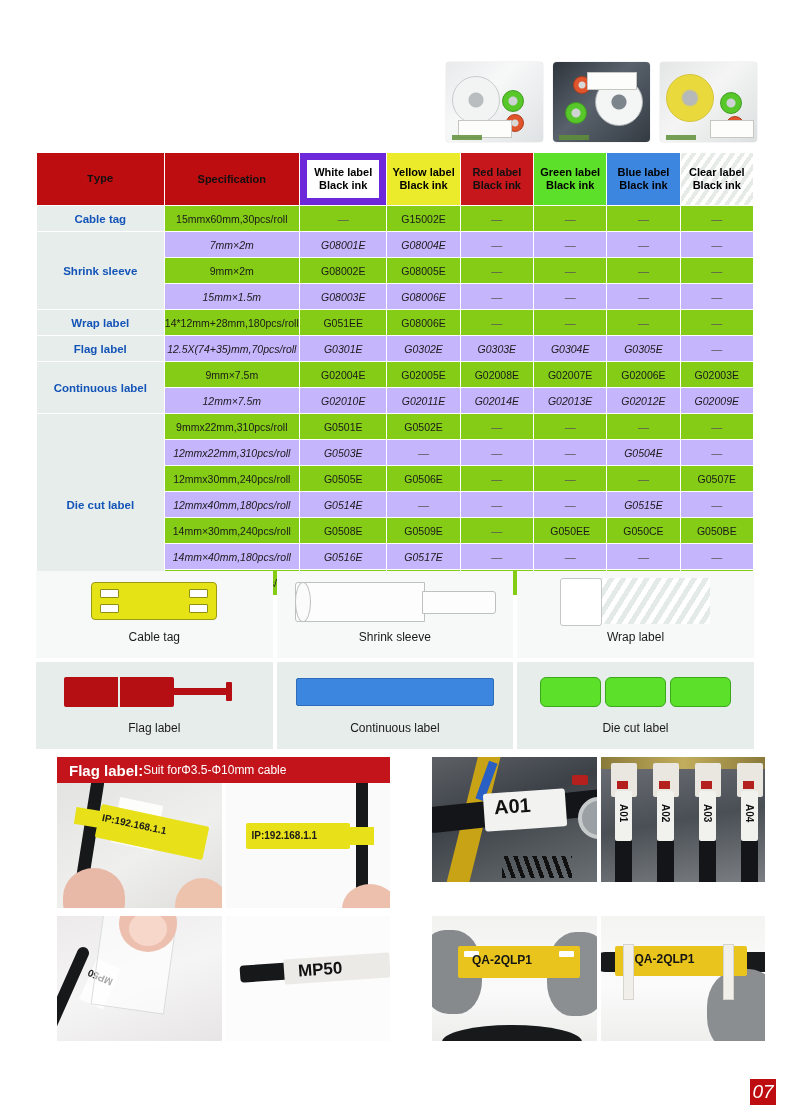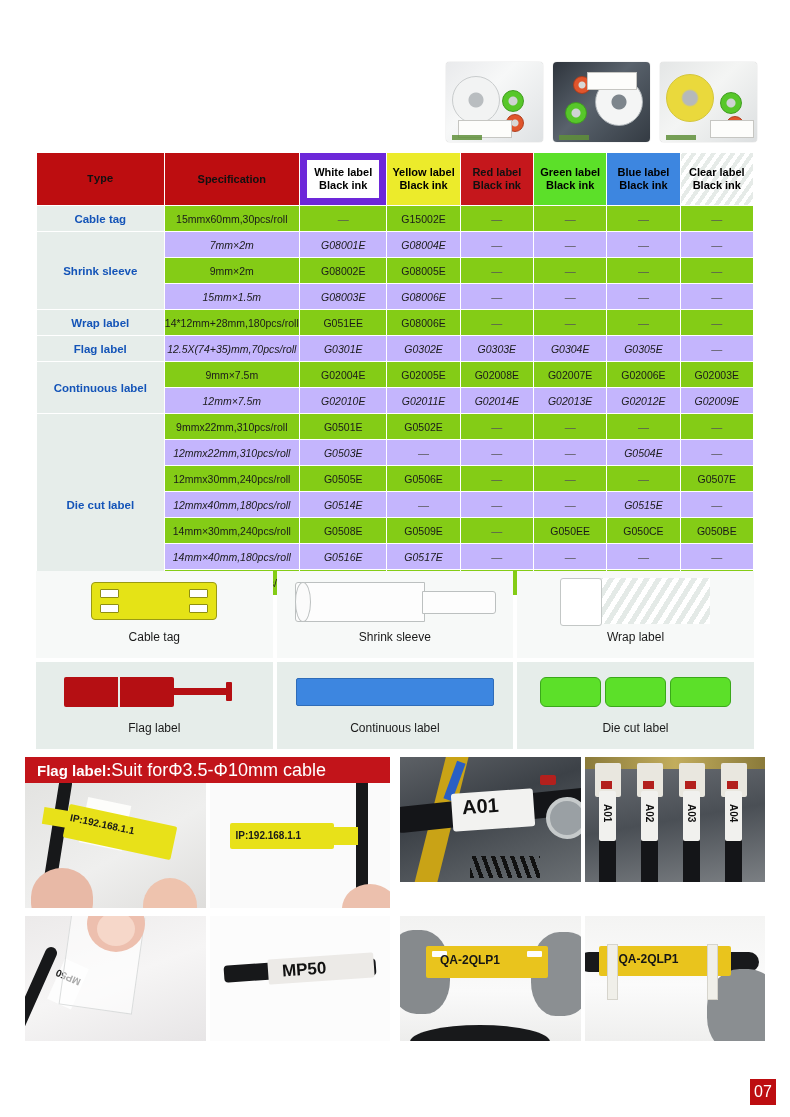--- a/index.html
+++ b/index.html
@@ -117,24 +117,24 @@
   .d-flag .tip{position:absolute;left:162px;top:5px;width:6px;height:19px;background:#b50f13;border-radius:1px;}
 
   .d-cont{width:196px;height:26px;background:#3d86e0;border:1px solid #2f6cb8;border-radius:2px;}
 
   .d-die{width:190px;height:30px;display:flex;gap:4px;}
   .d-die span{flex:1;background:#5ce029;border:1px solid #3aa81a;border-radius:6px;}
 
   
   .photos{position:absolute;left:25px;top:757px;width:740px;}
   .prow{display:flex;gap:10px;margin-bottom:8px;}
-  .pcol{width:365px;}
+  .pcol{width:365px;margin-left:32px;}
   .phead{background:#c2141a;height:26px;display:flex;align-items:center;padding-left:12px;}
   .phead .nm{color:#fff;font-size:15px;font-weight:bold;white-space:nowrap;}
-  .phead .ds{color:#fff;font-size:18px;white-space:nowrap;}
+  .phead .ds{color:#fff;font-size:12px;white-space:nowrap;}
   .pbody{height:125px;display:flex;gap:4px;background:#fff;}
   .ph{flex:1;position:relative;overflow:hidden;background:#efefef;}
 
   
   .pf1{background:linear-gradient(150deg,#e3e3e1 0%,#efefee 55%,#dedddb 100%);}
   .pf1 .cable{position:absolute;left:24px;top:-6px;width:13px;height:140px;background:#17181a;transform:rotate(9deg);border-radius:6px;}
   .pf1 .wrapband{position:absolute;left:18px;top:26px;width:26px;height:17px;background:#e8e119;transform:rotate(9deg);}
   .pf1 .tagbody{position:absolute;left:40px;top:32px;width:110px;height:34px;background:#e8e119;transform:rotate(12deg);border-radius:2px;}
   .pf1 .tagtext{position:absolute;left:44px;top:40px;width:108px;color:#1a1a1a;font-size:10px;font-weight:bold;
        transform:rotate(12deg);white-space:nowrap;}
@@ -203,21 +203,21 @@
   .pc2 .blkcable{position:absolute;left:-6px;top:36px;width:180px;height:20px;background:#18191b;border-radius:10px;}
   .pc2 .glove-r{position:absolute;right:-16px;bottom:-14px;width:74px;height:86px;background:#8a8e91;border-radius:44%;}
   .pc2 .tag{position:absolute;left:14px;top:30px;width:132px;height:30px;background:#e9c41d;border-radius:2px;}
   .pc2 .ttext{position:absolute;left:34px;top:36px;font-size:12px;font-weight:bold;color:#151515;white-space:nowrap;}
   .pc2 .tie{position:absolute;width:9px;height:54px;background:#f0efe9;border:1px solid #d6d4cc;}
   .pc2 .tie.a{left:22px;top:28px;}
   .pc2 .tie.b{left:122px;top:28px;}
 
   
   .pagenum{position:absolute;right:14px;bottom:12px;width:26px;height:26px;background:#bd0d10;
-     color:#fff;font-size:16px;display:flex;align-items:center;justify-content:center;}
+     color:#fff;font-size:19px;display:flex;align-items:center;justify-content:center;font-style:italic;}
 </style>
 </head>
 <body>
 
 <div class="page">
 
 
   <div class="cartridges">
     <div class="cart white">
       <span class="spool big-spool"></span>

